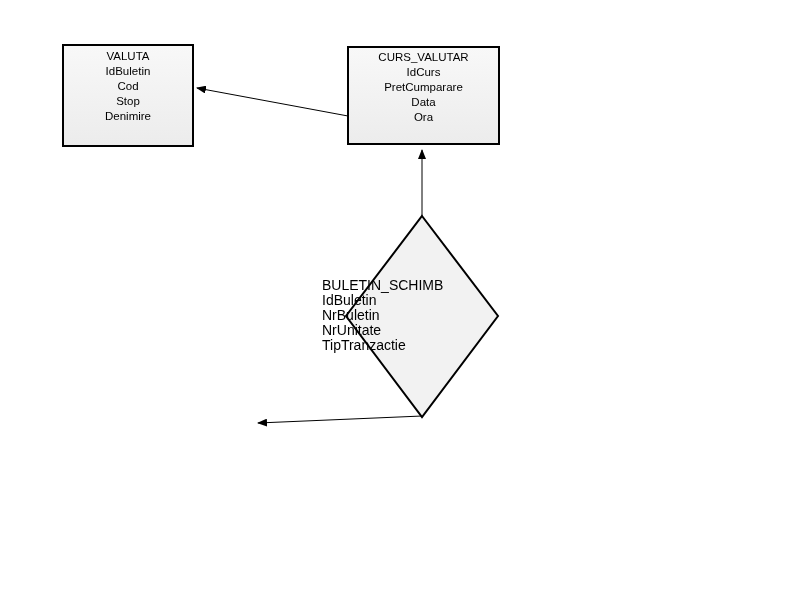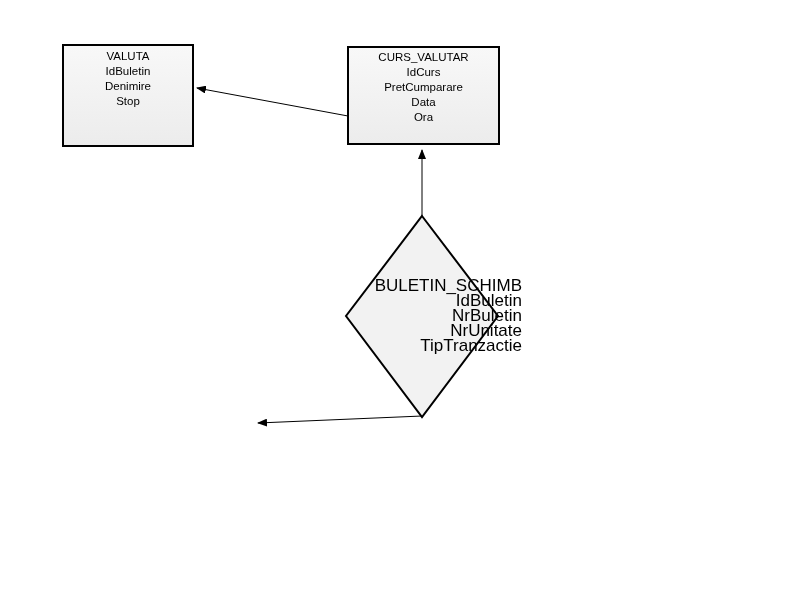--- a/index.html
+++ b/index.html
@@ -46,22 +46,22 @@
   }
   .entity-valuta   { left: 62px;  top: 44px;  width: 132px; height: 103px; padding-top: 3px; }
   .entity-curs     { left: 347px; top: 46px;  width: 153px; height: 99px; padding-top: 2px; }
   .entity-client   { left: 112px; top: 379px; width: 141px; height: 92px; padding-top: 4px; }
   .diamond-label {
     position: absolute;
     left: 322px;
     top: 278px;
     width: 200px;
     height: 75px;
-    text-align: right;
-    font-size: 17px;
+    text-align: left;
+    font-size: 14px;
     line-height: 15px;
     white-space: nowrap;
   }
   .t-line { display: block; }
 </style>
 </head>
 <body>
 
 <div class="canvas">
 
@@ -77,22 +77,23 @@
     <line class="connector" x1="348" y1="116" x2="197" y2="88" marker-end="url(#arrow)" stroke="#000000"></line>
 
     <line class="connector" x1="422" y1="216" x2="422" y2="150" marker-end="url(#arrow)" stroke="#000000"></line>
 
     <line class="connector" x1="422" y1="416" x2="258" y2="423" marker-end="url(#arrow)" stroke="#000000"></line>
   </svg>
 
   <div class="entity entity-valuta">
     <span class="t-line">VALUTA</span>
     <span class="t-line">IdBuletin</span>
+    <span class="t-line">Cod</span>
+    <span class="t-line">Stop</span>
     <span class="t-line">Denimire</span>
-    <span class="t-line">Stop</span>
   </div>
 
   <div class="entity entity-curs">
     <span class="t-line">CURS_VALUTAR</span>
     <span class="t-line">IdCurs</span>
     <span class="t-line">PretCumparare</span>
     <span class="t-line">Data</span>
     <span class="t-line">Ora</span>
   </div>
 

